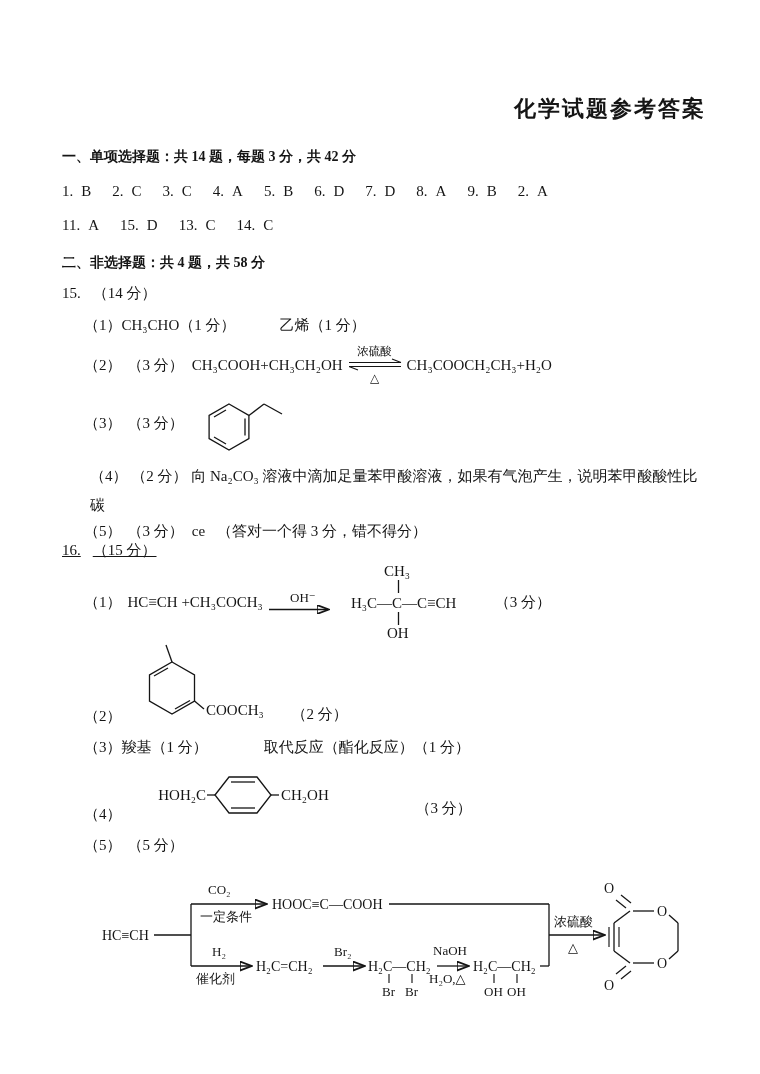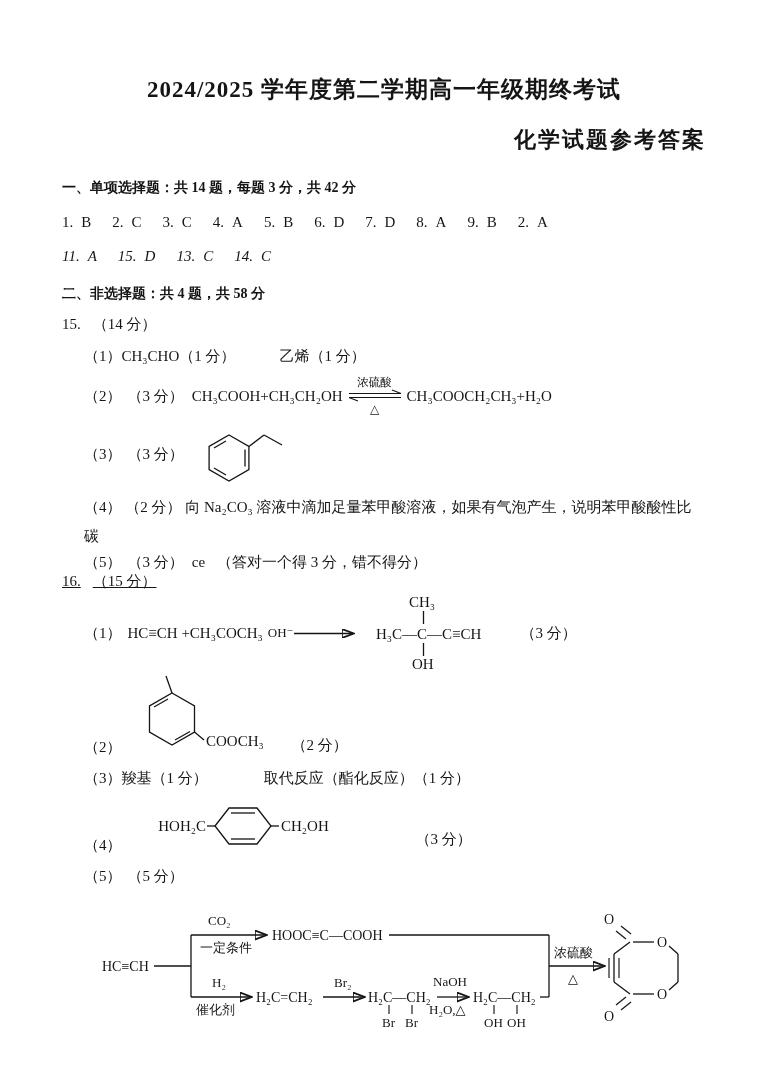--- a/index.html
+++ b/index.html
@@ -16,41 +16,40 @@
   .ans-item{display:inline-flex;column-gap:8px;}
   .gap44{margin-left:44px;}
   .gap40{margin-left:40px;}
   .gap56{margin-left:56px;}
   .ml6{margin-left:6px;}
   .ml8{margin-left:8px;text-align:right;}
   .ml12{margin-left:12px;}
   .eq{display:inline-flex;flex-direction:column;align-items:center;margin:0 4px;line-height:1;}
   .eq-top{font-size:11.5px;margin-bottom:1px;}
   .eq-bot{font-size:12px;margin-top:1px;}
-  .cond-arrow{display:inline-flex;flex-direction:row;align-items:center;margin:0 5px;line-height:1;}
+  .cond-arrow{display:inline-flex;flex-direction:column;align-items:center;margin:0 5px;line-height:1;}
   .cond-top{font-size:13px;margin-bottom:1px;}
   svg line,svg path,svg polyline,svg polygon.ln{stroke:#151515;stroke-width:1.3;fill:none;}
   svg .thin{stroke-width:1.15;}
   svg text{fill:#151515;font-family:"Liberation Serif","DejaVu Serif",serif;}
   .f15{font-size:15px;}.f14{font-size:14px;}.f13{font-size:13px;}
 </style>
 </head>
 <body>
 
 <svg width="0" height="0" style="position:absolute" aria-hidden="true">
   <defs>
     <marker id="arrow" markerWidth="10" markerHeight="8" refX="8.5" refY="3.5" orient="auto">
       <path d="M0,0 L9,3.5 L0,7 Z" fill="#151515" stroke="none"></path>
     </marker>
   </defs>
 </svg>
 
 <div class="page">
 
-  <p class="title1">2024/2025 学年度第二学期高一年级期终考试</p>
   <p class="title2">化学试题参考答案</p>
 
   <p class="sec-head">一、单项选择题：共 14 题，每题 3 分，共 42 分</p>
 
   <div class="ans-row">
     <span class="ans-item">
         <span>1.</span>
         <span>B</span>
       </span>
     <span class="ans-item">
@@ -83,21 +82,21 @@
       </span>
     <span class="ans-item">
         <span>9.</span>
         <span>B</span>
       </span>
     <span class="ans-item">
         <span>2.</span>
         <span>A</span>
       </span>
   </div>
-  <div class="ans-row" style="font-style:italic;">
+  <div class="ans-row" style="">
     <span class="ans-item">
         <span>11.</span>
         <span>A</span>
       </span>
     <span class="ans-item">
         <span>15.</span>
         <span>D</span>
       </span>
     <span class="ans-item">
         <span>13.</span>
@@ -143,21 +142,21 @@
     <svg width="96" height="68" style="margin-left:10px;">
       <polygon class="ln" points="35,15 54.9,26.5 54.9,49.5 35,61 15.1,49.5 15.1,26.5"></polygon>
       <line x1="20" y1="28" x2="32" y2="21"></line>
       <line x1="32" y1="55" x2="20" y2="48"></line>
       <line x1="51" y1="29.5" x2="51" y2="46.5"></line>
       <line x1="54.9" y1="26.5" x2="70" y2="15"></line>
       <line x1="70" y1="15" x2="88" y2="25"></line>
     </svg>
   </div>
 
-  <div style="margin-left:22px;margin-top:5px;line-height:1.9;">
+  <div style="margin-left:28px;margin-top:5px;line-height:1.9;">
     <div>
       <span>（4）</span>
       <span>（2 分）</span>
       <span>向 Na₂CO₃ 溶液中滴加足量苯甲酸溶液，如果有气泡产生，说明苯甲酸酸性比碳</span>
     </div>
   </div>
 
   <div class="row" style="margin-left:22px;margin-top:3px;">
     <span>（5）</span>
     <span class="ml6">（3 分）</span>

